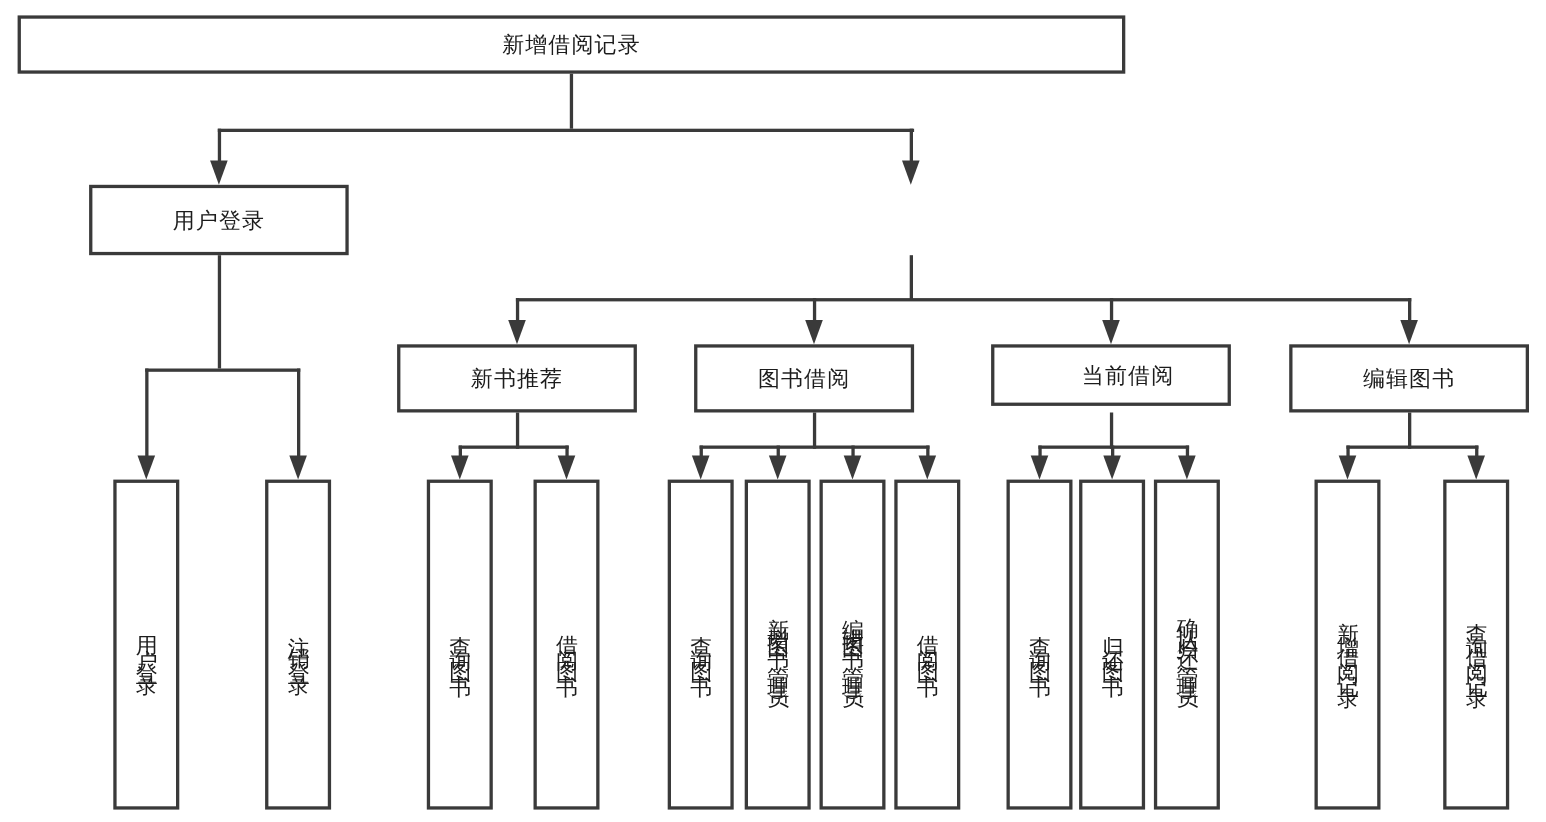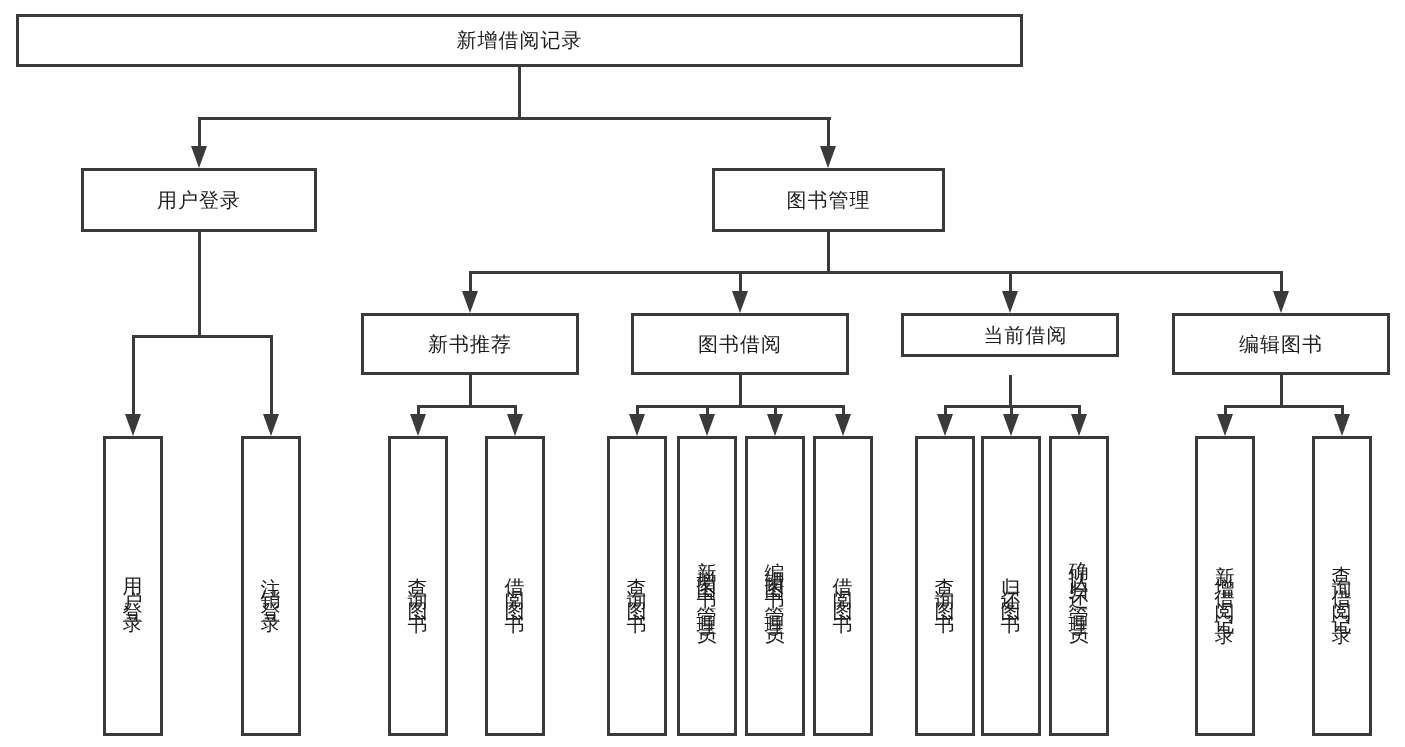--- a/index.html
+++ b/index.html
@@ -73,23 +73,20 @@
   <div class="vline" style="left:518px; top:67px; height:50px;"></div>
   <div class="hline" style="left:198px; top:117px; width:633px;"></div>
   <div class="vline" style="left:198px; top:117px; height:30px;"></div>
   <div class="arrow" style="left:191px; top:146px;"></div>
   <div class="vline" style="left:827px; top:117px; height:30px;"></div>
   <div class="arrow" style="left:820px; top:146px;"></div>
 
   <div class="node hbox" style="left:81px; top:168px; width:236px; height:64px;">
     <span>用户登录</span>
   </div>
-  <div class="node hbox" style="left:712px; top:168px; width:233px; height:64px;">
-    <span>图书管理</span>
-  </div>
 
   <div class="vline" style="left:198px; top:232px; height:103px;"></div>
   <div class="hline" style="left:132px; top:335px; width:141px;"></div>
   <div class="vline" style="left:132px; top:335px; height:80px;"></div>
   <div class="arrow" style="left:125px; top:414px;"></div>
   <div class="vline" style="left:270px; top:335px; height:80px;"></div>
   <div class="arrow" style="left:263px; top:414px;"></div>
 
   <div class="vline" style="left:827px; top:232px; height:40px;"></div>
   <div class="hline" style="left:469px; top:271px; width:814px;"></div>
@@ -98,24 +95,24 @@
   <div class="vline" style="left:739px; top:271px; height:21px;"></div>
   <div class="arrow" style="left:732px; top:291px;"></div>
   <div class="vline" style="left:1009px; top:271px; height:21px;"></div>
   <div class="arrow" style="left:1002px; top:291px;"></div>
   <div class="vline" style="left:1280px; top:271px; height:21px;"></div>
   <div class="arrow" style="left:1273px; top:291px;"></div>
 
   <div class="node hbox" style="left:361px; top:313px; width:218px; height:62px;">
     <span>新书推荐</span>
   </div>
-  <div class="node hbox" style="left:631px; top:313px; width:218px; height:62px;">
+  <div class="node hbox" style="left:631px; top:313px; width:200px; height:62px;">
     <span>图书借阅</span>
   </div>
-  <div class="node hbox" style="left:901px; top:313px; width:218px; height:44px;padding-left:31px;">
+  <div class="node hbox" style="left:901px; top:313px; width:218px; height:56px;padding-left:31px;">
     <span>当前借阅</span>
   </div>
   <div class="node hbox" style="left:1172px; top:313px; width:218px; height:62px;">
     <span>编辑图书</span>
   </div>
 
   <div class="vline" style="left:469px; top:375px; height:33px;"></div>
   <div class="hline" style="left:417px; top:405px; width:100px;"></div>
   <div class="vline" style="left:417px; top:405px; height:11px;"></div>
   <div class="arrow" style="left:410px; top:414px;"></div>

